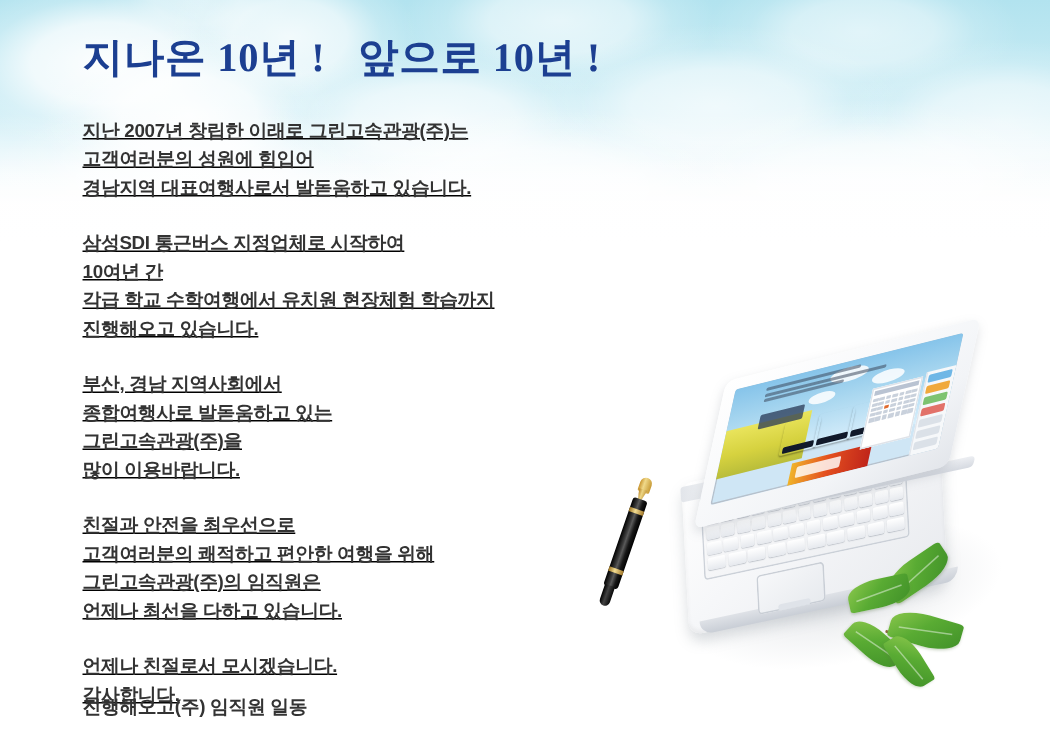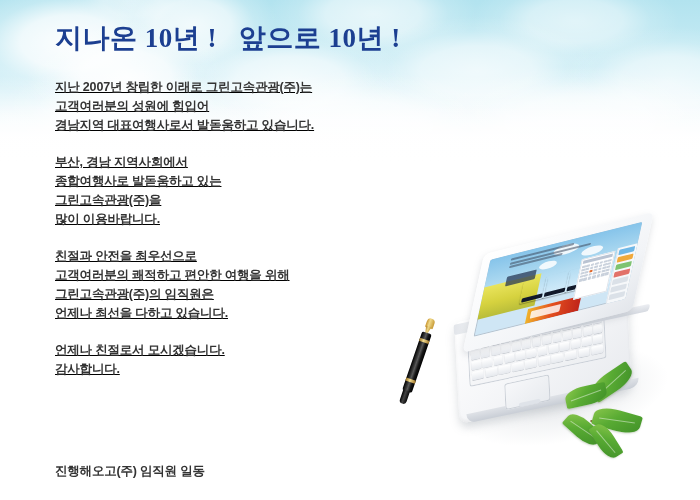--- a/index.html
+++ b/index.html
@@ -445,20 +445,24 @@
     <div class="cloud c11"></div>
     <div class="sky-fade"></div>
   </div>
 
   <h1 class="headline">지나온 10년 !   앞으로 10년 !</h1>
 
   <div class="body-copy">
     <p class="para">지난 2007년 창립한 이래로 그린고속관광(주)는
 고객여러분의 성원에 힘입어
 경남지역 대표여행사로서 발돋움하고 있습니다.</p>
+    <p class="para">삼성SDI 통근버스 지정업체로 시작하여
+10여년 간
+각급 학교 수학여행에서 유치원 현장체험 학습까지
+진행해오고 있습니다.</p>
     <p class="para">부산, 경남 지역사회에서
 종합여행사로 발돋움하고 있는
 그린고속관광(주)을
 많이 이용바랍니다.</p>
     <p class="para">친절과 안전을 최우선으로
 고객여러분의 쾌적하고 편안한 여행을 위해
 그린고속관광(주)의 임직원은
 언제나 최선을 다하고 있습니다.</p>
     <p class="para">언제나 친절로서 모시겠습니다.
 감사합니다.</p>

